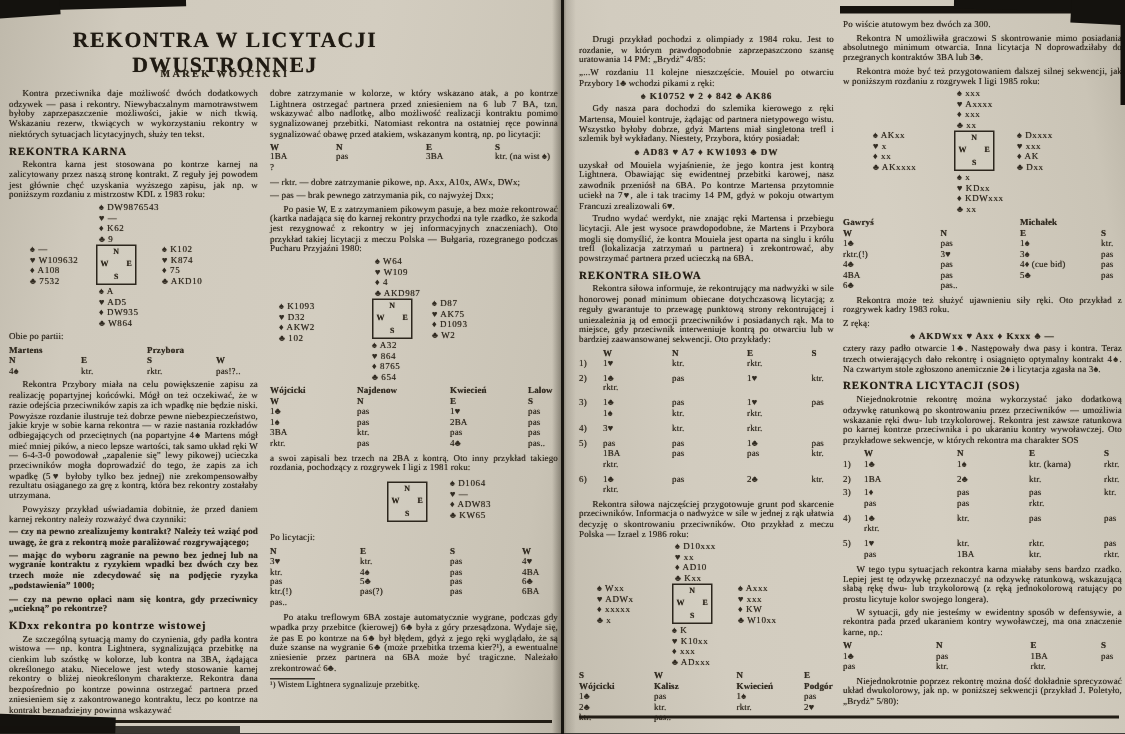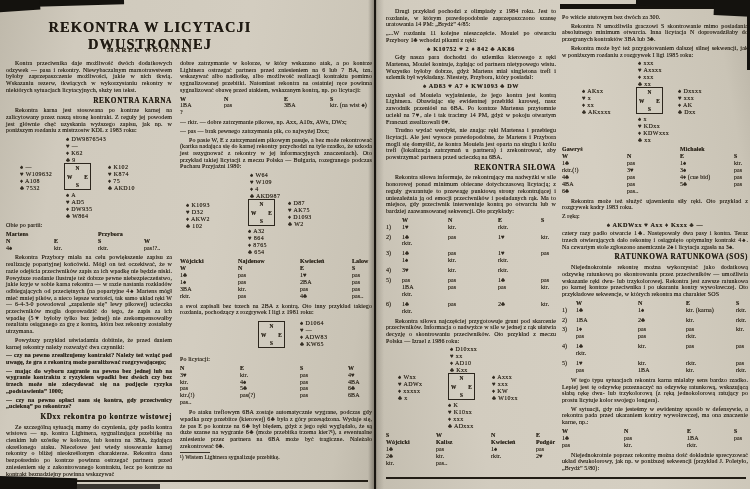--- a/index.html
+++ b/index.html
@@ -13,21 +13,21 @@
   .artifact{position:absolute;background:#14120e;}
   
   .col{position:absolute;text-align:justify;font-size:6px;line-height:6.7px;letter-spacing:.1px;}
   .col p{margin:0 0 2px 0;}
   p.ind{text-indent:9px;}
   p.b{font-weight:bold;margin:1px 0 2px 0;}
   h1#title{position:absolute;left:4px;top:19px;width:292px;margin:0;text-align:center;
       font-size:14.5px;letter-spacing:1px;font-weight:bold;color:#1f1a13;}
   .byline{position:absolute;left:4px;top:46px;width:292px;text-align:center;
       font-size:6.8px;font-weight:bold;letter-spacing:1.6px;color:#2a2419;}
-  h3.sec{margin:4px 0 3px 0;text-align:right;font-size:7.3px;letter-spacing:.6px;color:#231d14;}
+  h3.sec{margin:4px 0 3px 0;text-align:left;font-size:7.3px;letter-spacing:.6px;color:#231d14;}
   
   .deal{position:relative;margin:2px 0 2px 0;}
   .deal .hand{position:absolute;font-size:6px;line-height:6.9px;letter-spacing:.4px;white-space:nowrap;text-align:left;}
   .compass{position:absolute;width:25px;height:25px;border:1.2px solid #2c261d;background:rgba(255,255,255,.06);}
   .compass span{position:absolute;font-size:5.3px;font-weight:bold;color:#2c261d;}
   .compass .cn{top:.5px;left:50%;transform:translateX(-50%);}
   .compass .cs{bottom:.5px;left:50%;transform:translateX(-50%);}
   .compass .cw{left:2px;top:50%;transform:translateY(-50%);}
   .compass .ce{right:2px;top:50%;transform:translateY(-50%);}
   
@@ -296,21 +296,21 @@
       <div class="fnrule"></div>
       <p class="fn">¹) Wistem Lightnera sygnalizuje przebitkę.</p>
     </div>
 
     <div class="botrule" style="left:6px;width:362px;top:480px;"></div>
   </div>
 
   <div class="page" id="pageR">
     <div class="toprule"></div>
 
-    <div class="col" style="left:10px;top:8px;width:170px;">
+    <div class="col" style="left:10px;top:24px;width:170px;">
       <p class="ind">Drugi przykład pochodzi z olimpiady z 1984 roku. Jest to rozdanie, w którym prawdopodobnie zaprzepaszczono szansę uratowania 14 PM: „Brydż” 4/85:</p>
       <p>„...W rozdaniu 11 kolejne nieszczęście. Mouiel po otwarciu Przybory 1♣ wchodzi pikami z ręki:</p>
       <p class="handline">♠ K10752   ♥ 2   ♦ 842   ♣ AK86</p>
       <p class="ind">Gdy nasza para dochodzi do szlemika kierowego z ręki Martensa, Mouiel kontruje, żądając od partnera nietypowego wistu. Wszystko byłoby dobrze, gdyż Martens miał singletona trefl i szlemik był wykładany. Niestety, Przybora, który posiadał:</p>
       <p class="handline">♠ AD83  ♥ A7  ♦ KW1093  ♣ DW</p>
       <p>uzyskał od Mouiela wyjaśnienie, że jego kontra jest kontrą Lightnera. Obawiając się ewidentnej przebitki karowej, nasz zawodnik przeniósł na 6BA. Po kontrze Martensa przytomnie uciekł na 7♥, ale i tak tracimy 14 PM, gdyż w pokoju otwartym Francuzi zrealizowali 6♥.</p>
       <p class="ind">Trudno wydać werdykt, nie znając ręki Martensa i przebiegu licytacji. Ale jest wysoce prawdopodobne, że Martens i Przybora mogli się domyślić, że kontra Mouiela jest oparta na singlu i królu trefl (lokalizacja zatrzymań u partnera) i zrekontrować, aby powstrzymać partnera przed ucieczką na 6BA.</p>
       <h3 class="sec">REKONTRA SIŁOWA</h3>
       <p class="ind">Rekontra siłowa informuje, że rekontrujący ma nadwyżki w sile honorowej ponad minimum obiecane dotychczasową licytacją; z reguły gwarantuje to przewagę punktową strony rekontrującej i uniezależnia ją od emocji przeciwników i posiadanych rąk. Ma to miejsce, gdy przeciwnik interweniuje kontrą po otwarciu lub w bardziej zaawansowanej sekwencji. Oto przykłady:</p>
 
@@ -537,21 +537,21 @@
               <div class="td"></div>
               <div class="td"></div>
             </div>
           </div>
       </div>
 
       <p class="ind">Rekontra może też służyć ujawnieniu siły ręki. Oto przykład z rozgrywek kadry 1983 roku.</p>
       <p class="mini">Z ręką:</p>
       <p class="handline">♠ AKDWxx   ♥ Axx   ♦ Kxxx   ♣ —</p>
       <p>cztery razy padło otwarcie 1♣. Następowały dwa pasy i kontra. Teraz trzech otwierających dało rekontrę i osiągnięto optymalny kontrakt 4♠. Na czwartym stole zgłoszono anemicznie 2♠ i licytacja zgasła na 3♠.</p>
-      <h3 class="sec">RATUNKOWA RATUNKOWA (SOS)</h3>
+      <h3 class="sec">REKONTRA LICYTACJI (SOS)</h3>
       <p class="ind">Niejednokrotnie rekontrę można wykorzystać jako dodatkową odzywkę ratunkową po skontrowaniu przez przeciwników — umożliwia wskazanie ręki dwu- lub trzykolorowej. Rekontra jest zawsze ratunkowa po karnej kontrze przeciwnika i po ukaraniu kontry wywoławczej. Oto przykładowe sekwencje, w których rekontra ma charakter SOS</p>
 
       <div class="bt sp" style="--c:14px 62px 48px 50px 12px;">
         <div class="bth">
             <div class="tr">
               <div class="td"></div>
               <div class="td">W</div>
               <div class="td">N</div>
               <div class="td">E</div>
               <div class="td">S</div>

